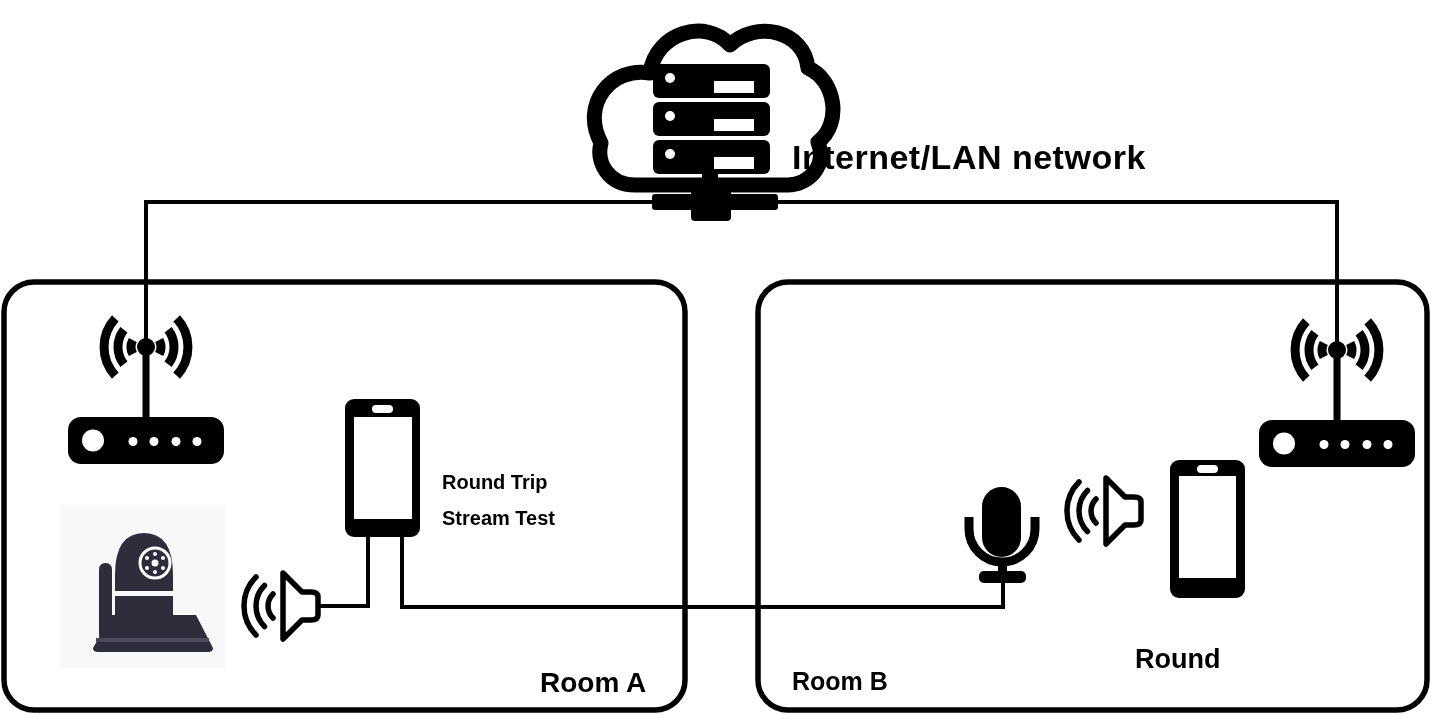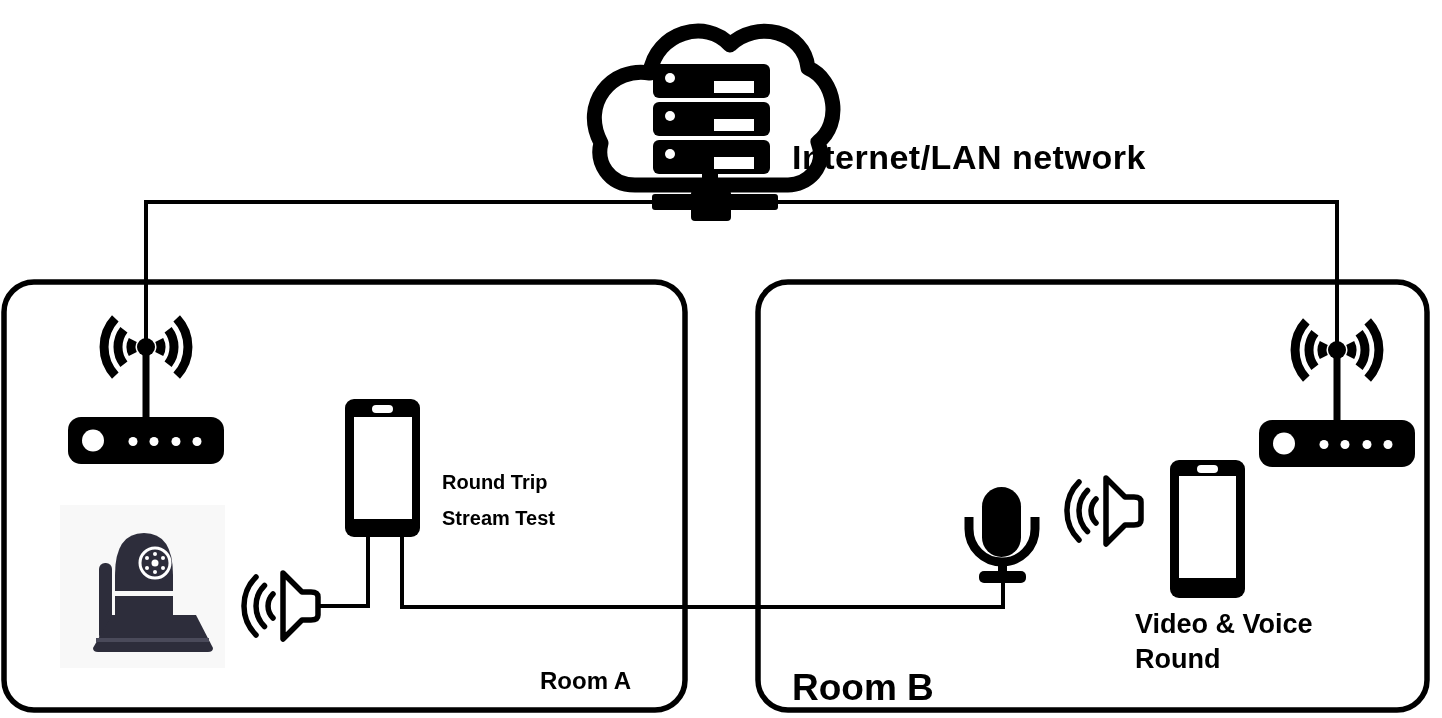--- a/index.html
+++ b/index.html
@@ -13,22 +13,22 @@
   #diagram-svg{position:absolute;left:0;top:0;}
   .label{
     position:absolute;
     color:#000;
     font-weight:700;
     white-space:pre;
   }
   #internet-label{left:792px;top:138px;font-size:34px;letter-spacing:.5px;}
   #phone-a-label{left:442px;top:420px;font-size:20px;line-height:36px;margin-top:44px;}
   #phone-b-label{left:1135px;top:607px;font-size:27px;line-height:35px;}
-  #room-a-label{left:540px;top:667px;font-size:24px;}
-  #room-b-label{left:792px;top:667px;font-size:37px;}
+  #room-a-label{left:540px;top:667px;font-size:28px;}
+  #room-b-label{left:792px;top:667px;font-size:25px;}
 </style>
 </head>
 <body>
 
 <div id="canvas">
 
   <svg id="diagram-svg" width="1442" height="718" viewBox="0 0 1442 718">
 
     <defs>
 
@@ -134,18 +134,18 @@
       <rect x="1170" y="460" width="75" height="138" rx="9" fill="#000"></rect>
       <rect x="1179" y="476" width="57" height="102" fill="#fff"></rect>
       <rect x="1197" y="465" width="21" height="8" rx="4" fill="#fff"></rect>
     </g>
   </svg>
 
   <div class="label" id="internet-label">Internet/LAN network</div>
 
   <div class="label" id="phone-a-label"><span>Round Trip</span><br><span>Stream Test</span></div>
 
-  <div class="label" id="phone-b-label"><span>Video &amp; Voice</span><br><span>Round</span></div>
+  <div class="label" id="phone-b-label"><br><span>Round</span></div>
 
   <div class="label" id="room-a-label">Room A</div>
 
   <div class="label" id="room-b-label">Room B</div>
 </div>
 
 </body></html>

